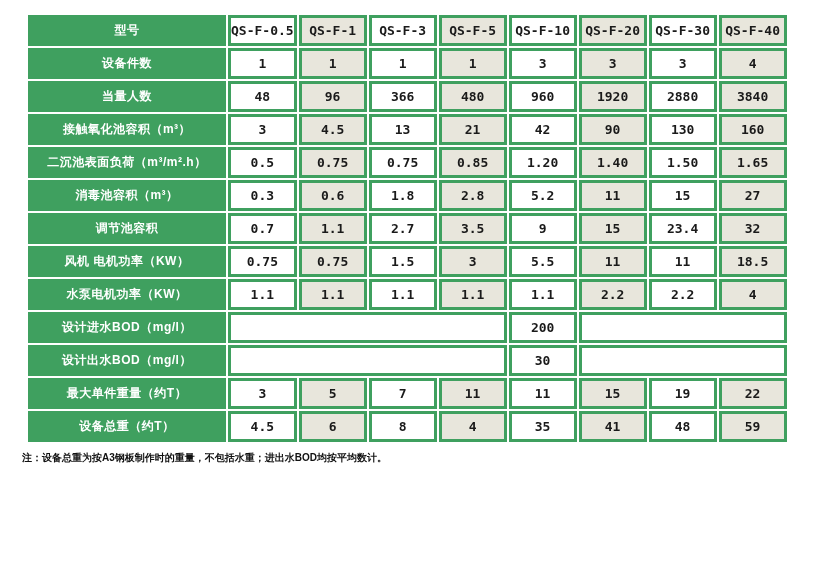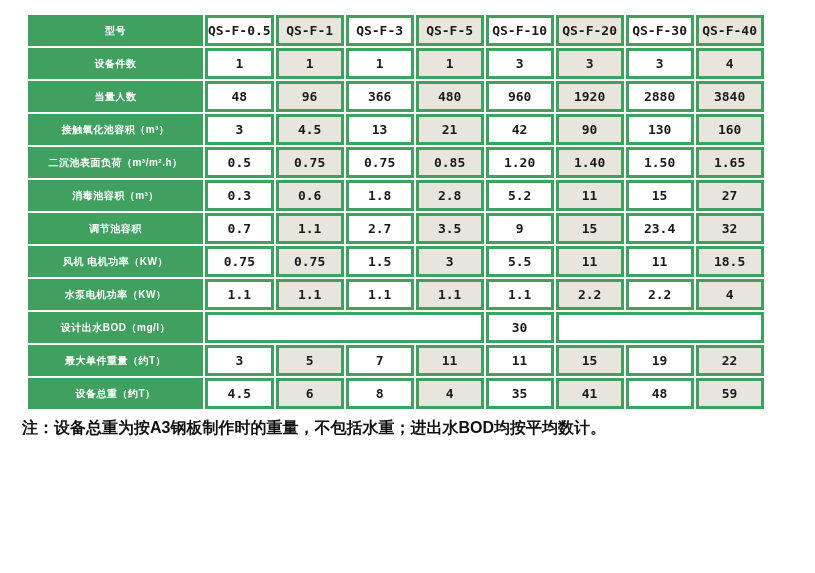--- a/index.html
+++ b/index.html
@@ -26,38 +26,38 @@
     border: 3px solid var(--green);
     height: 31px;
     text-align: center;
     vertical-align: middle;
     white-space: nowrap;
     overflow: hidden;
   }
   td.lbl {
     background: var(--green);
     color: #ffffff;
-    width: 175px;
+    width: 198px;
     font-family: "Liberation Sans", sans-serif;
-    font-size: 10px;
+    font-size: 12px;
     font-weight: bold;
     letter-spacing: 0.5px;
   }
   td.val {
     background: #ffffff;
     width: 68px;
     color: var(--ink);
     font-family: "DejaVu Sans Mono", monospace;
     font-size: 13px;
     font-weight: bold;
   }
   td.val.alt { background: var(--gray); }
   .note {
     margin: 7px 0 0 22px;
-    font-size: 16px;
+    font-size: 10px;
     font-weight: bold;
     color: #111111;
     font-family: "Liberation Sans", sans-serif;
   }
 </style>
 </head>
 <body>
 
 <table class="spec">
   <tbody id="spec-body">
@@ -154,20 +154,26 @@
         <td class="val">1.1</td>
         <td class="val alt">1.1</td>
         <td class="val">1.1</td>
         <td class="val alt">1.1</td>
         <td class="val">1.1</td>
         <td class="val alt">2.2</td>
         <td class="val">2.2</td>
         <td class="val alt">4</td>
       </tr>
       <tr>
+        <td class="lbl">设计进水BOD（mg/l）</td>
+        <td colspan="4" class="val"></td>
+        <td class="val">200</td>
+        <td colspan="3" class="val"></td>
+      </tr>
+      <tr>
         <td class="lbl">设计出水BOD（mg/l）</td>
         <td colspan="4" class="val"></td>
         <td class="val">30</td>
         <td colspan="3" class="val"></td>
       </tr>
       <tr>
         <td class="lbl">最大单件重量（约T）</td>
         <td class="val">3</td>
         <td class="val alt">5</td>
         <td class="val">7</td>

